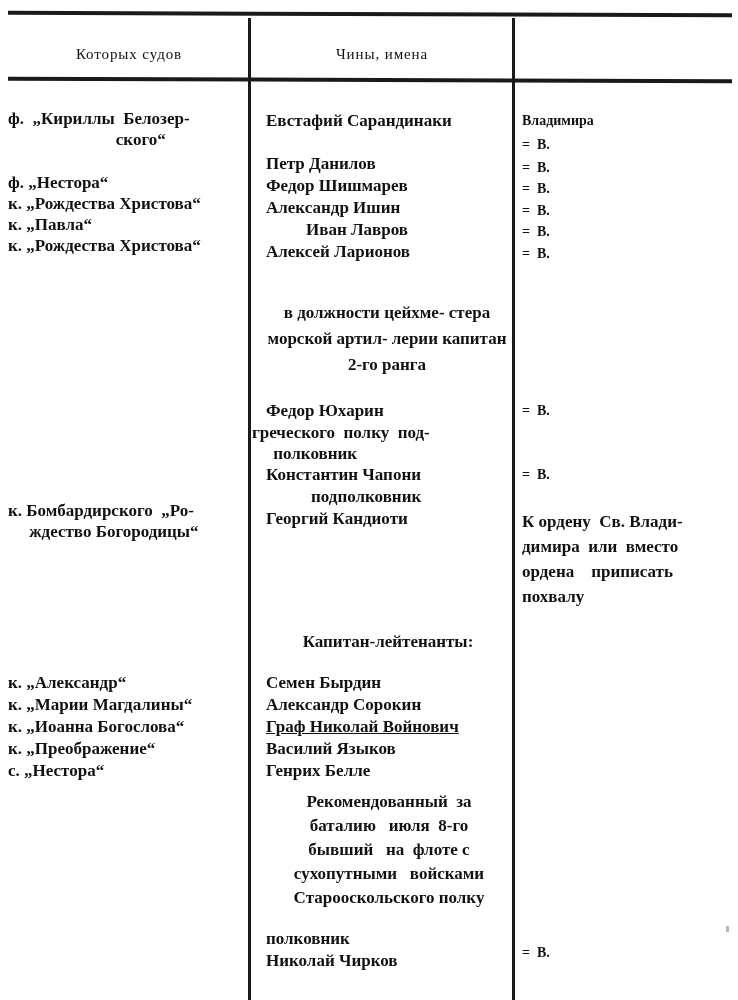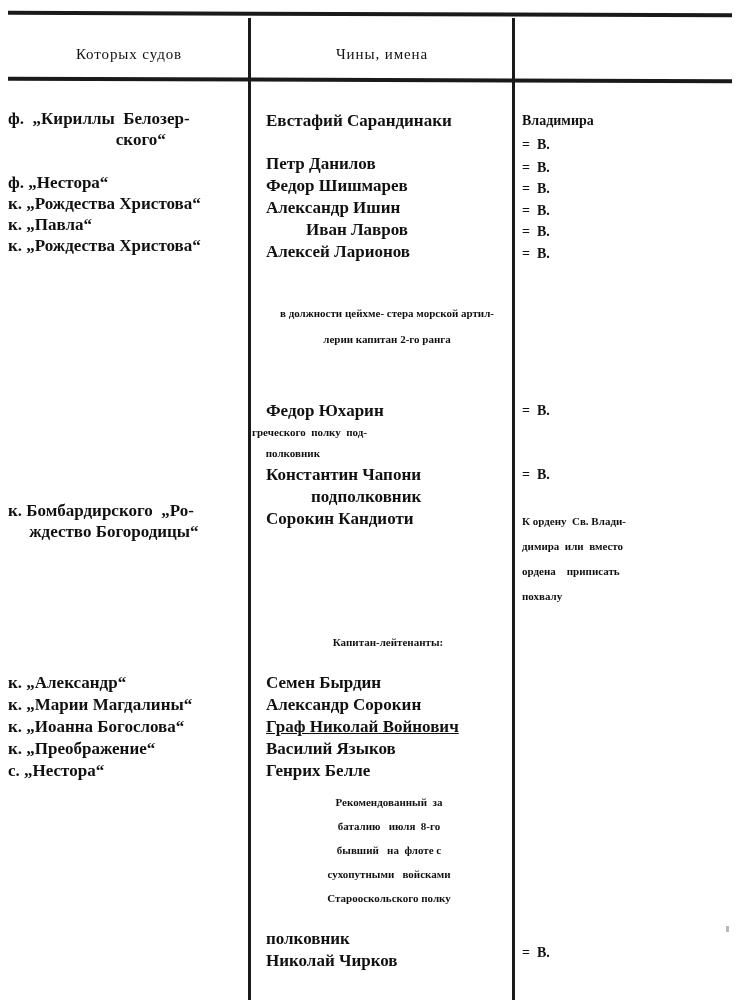--- a/index.html
+++ b/index.html
@@ -57,21 +57,21 @@
     font-size: 17px;
     line-height: 21px;
     white-space: pre;
     font-weight: 600;
   }
   .col1 { left: 8px;  width: 240px; }
   .col2 { left: 266px; width: 246px; }
 
   .blk {
     position: absolute;
-    font-size: 11px;
+    font-size: 17px;
     line-height: 24px;
     font-weight: 600;
   }
   .blk.center { text-align: center; }
 
   .eq {
     position: absolute;
     left: 522px;
     font-size: 14px;
     font-weight: 700;
@@ -128,21 +128,21 @@
 
 <div class="t col2" style="top:400px;">Федор Юхарин</div>
 <div class="eq" style="top:400px;">=  В.</div>
 
 <div class="blk" style="left:252px; width:244px; top:422px; line-height:21px; white-space:pre;">греческого  полку  под-
      полковник</div>
 <div class="t col2" style="top:464px;">Константин Чапони</div>
 <div class="eq" style="top:464px;">=  В.</div>
 
 <div class="t col2" style="top:486px;margin-left:45px;">подполковник</div>
-<div class="t col2" style="top:508px;">Сорокин Кандиоти</div>
+<div class="t col2" style="top:508px;">Георгий Кандиоти</div>
 
 <div class="blk" style="left:522px; width:210px; top:509px; line-height:25px; white-space:pre;">К ордену  Св. Влади-
 димира  или  вместо
 ордена    приписать
 похвалу</div>
 
 <div class="t col1" style="top:500px; white-space:pre;">к. Бомбардирского  „Ро-
      ждество Богородицы“</div>
 
 <div class="blk center" style="left:266px; width:244px; top:630px;">Капитан-лейтенанты:</div>

